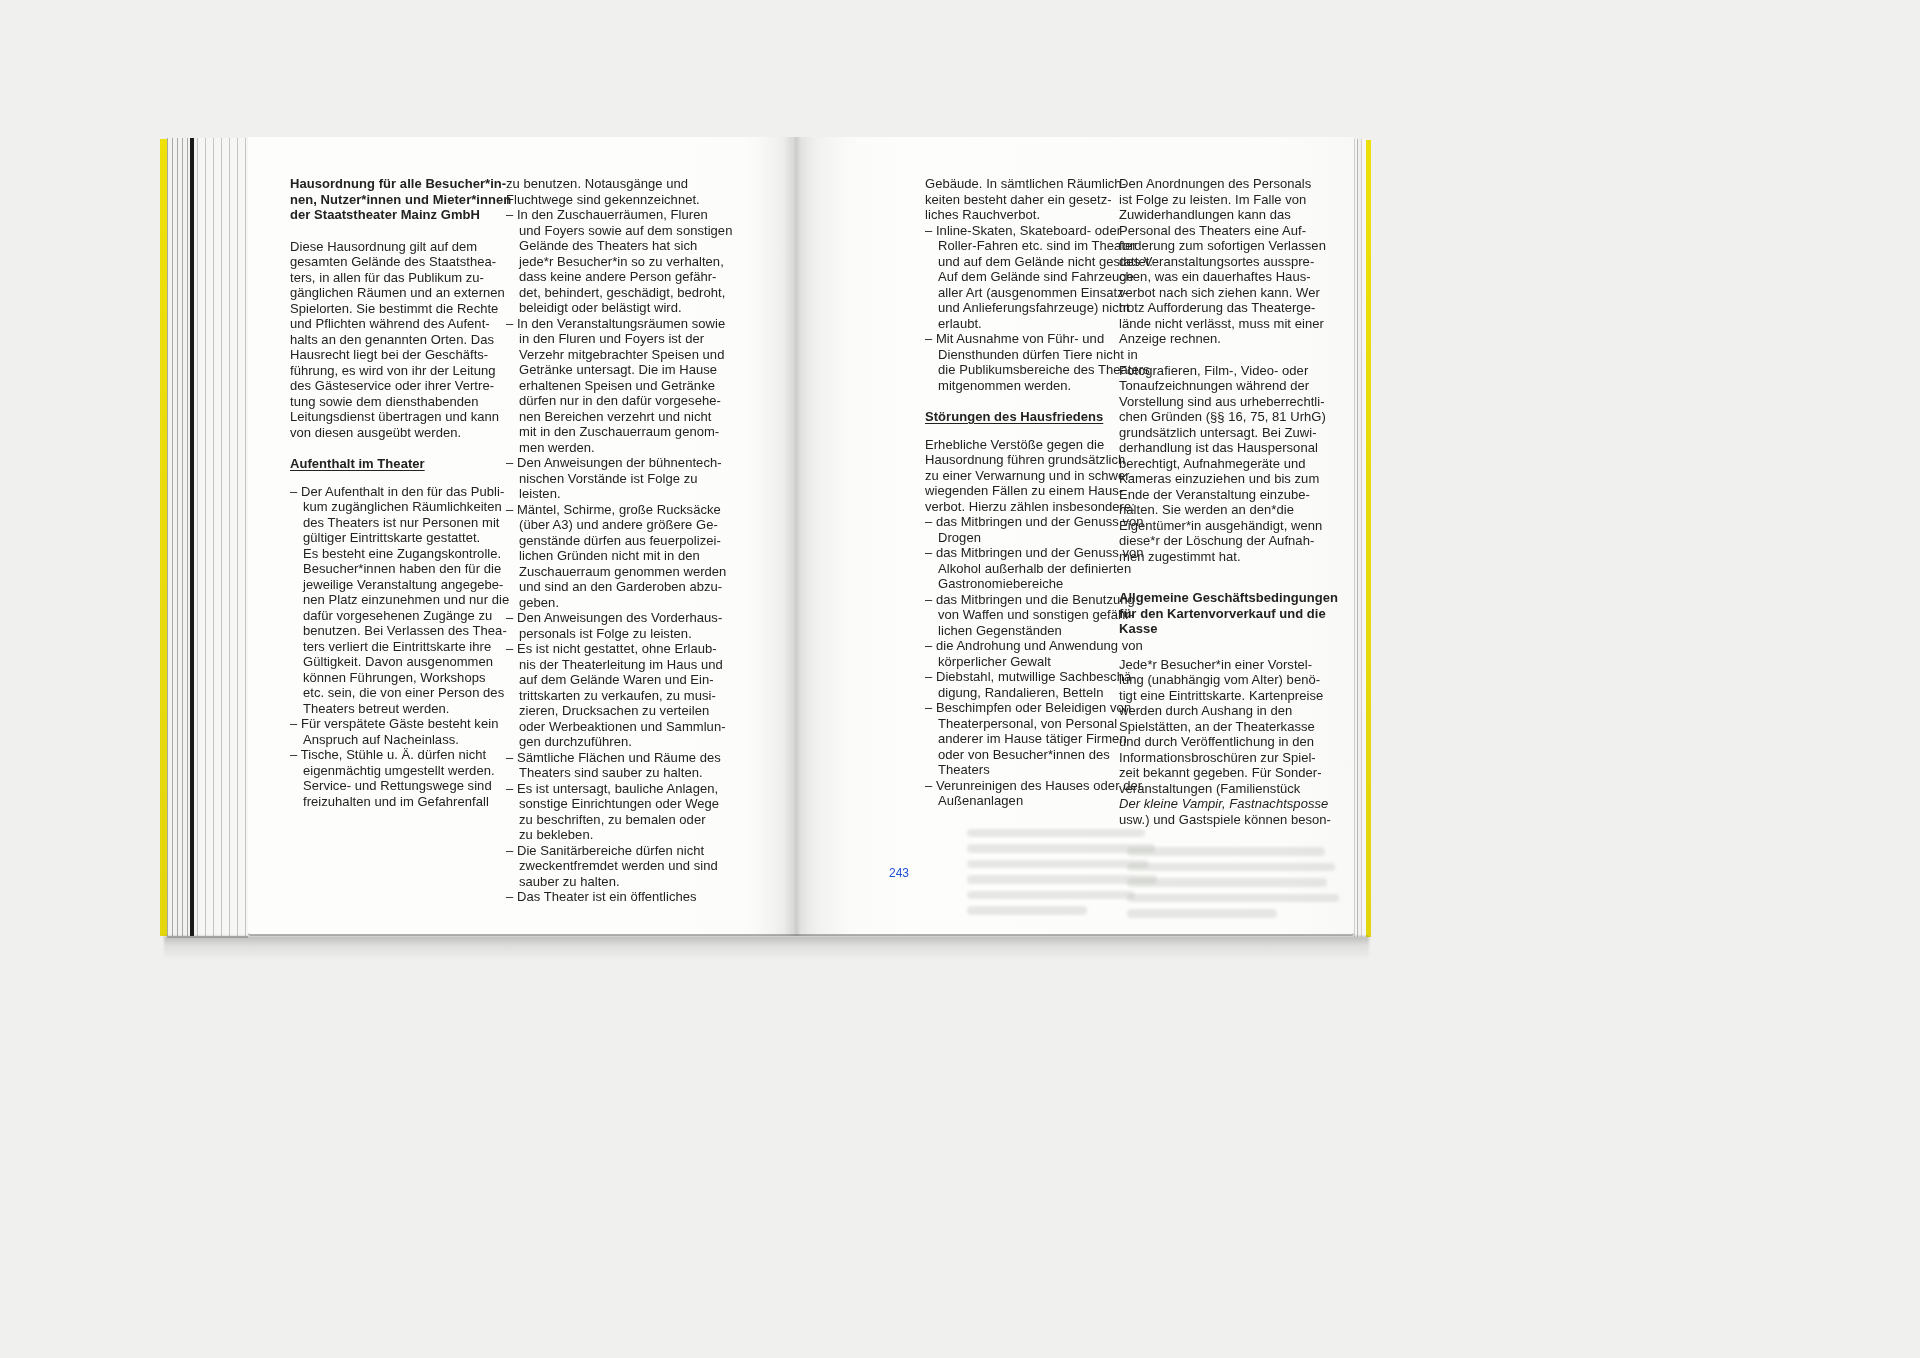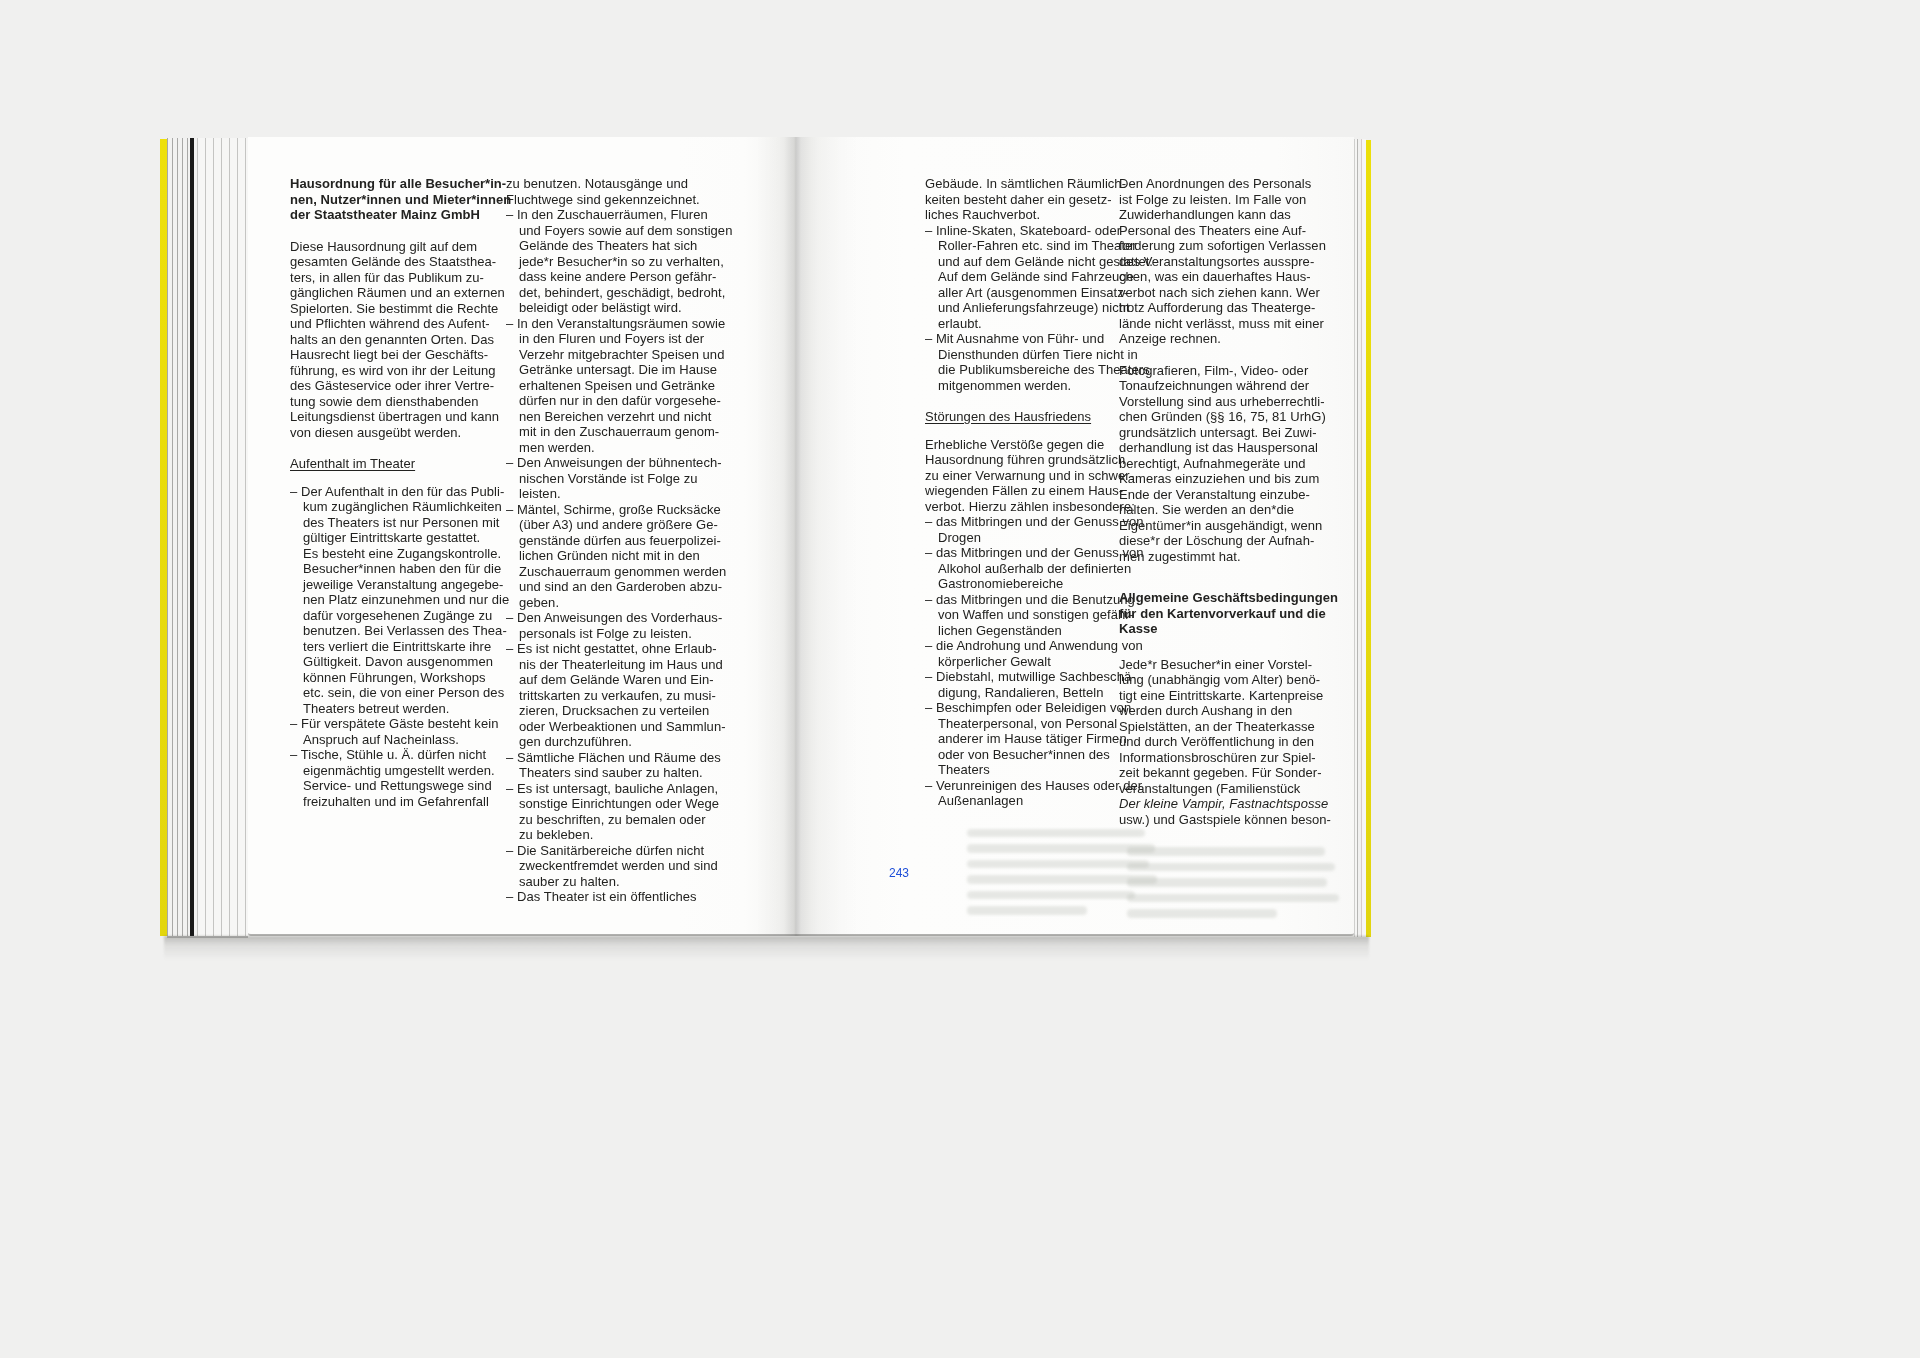--- a/index.html
+++ b/index.html
@@ -77,21 +77,21 @@
   }
   .col-1{left:130px;}
   .col-2{left:346px;}
   .col-3{left:765px;}
   .col-4{left:959px;}
   .block{margin-top:16px;white-space:pre-line;}
   .block:first-child{margin-top:0;}
   .block.title{font-weight:700;}
   .block.title2{font-weight:700;margin-top:26px;}
   .title2 + .block{margin-top:20px;}
-  .block.subhead{text-decoration:underline;text-underline-offset:2px;}
+  .block.subhead{text-decoration:underline;text-underline-offset:2px;font-weight:bold;}
   .subhead + .block{margin-top:12px;}
   .para + .list{margin-top:0;}
   .block.list{white-space:normal;}
   .item{padding-left:13px;text-indent:-13px;white-space:pre-line;}
   .block.para_rich{white-space:normal;}
   .line{white-space:pre;}
   .line.italic{font-style:italic;}
   
   .block.ghost{margin-top:20px;white-space:normal;}
   .ghost-line{

